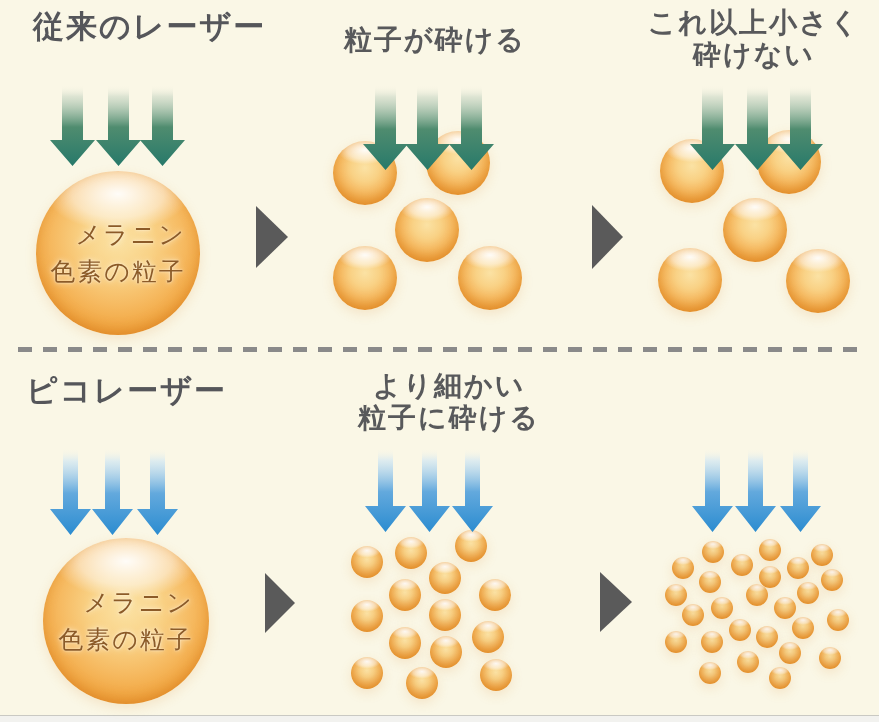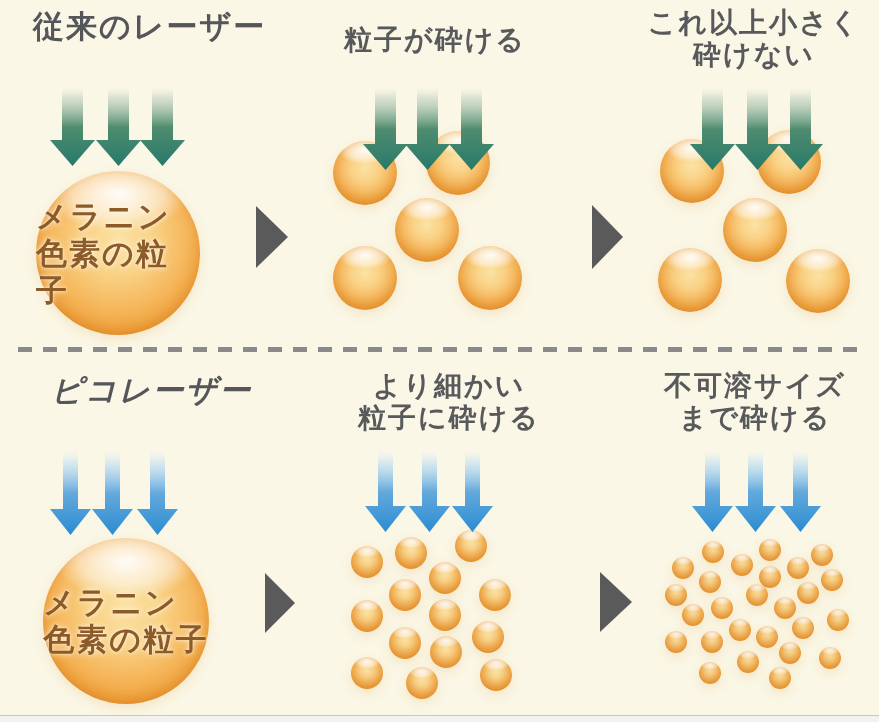--- a/index.html
+++ b/index.html
@@ -6,40 +6,40 @@
   #canvas{
     position:relative;width:879px;height:722px;overflow:hidden;
     background:#FAF7E6;
     font-family:"Liberation Sans","DejaVu Sans",sans-serif;
   }
   .section-title{
     position:absolute;font-size:31px;font-weight:800;color:#55565A;
     letter-spacing:2px;white-space:pre;line-height:34px;
   }
   #title-conventional{left:33px;top:10px;}
-  #title-pico{left:51px;top:374px;font-style:italic;}
+  #title-pico{left:26px;top:374px;}
   .caption{
     position:absolute;font-size:28px;font-weight:600;color:#58595B;
     letter-spacing:2px;text-align:center;white-space:pre-line;line-height:32px;
   }
   #caption-broken{left:310px;top:24px;width:250px;}
   #caption-limit{left:629px;top:7px;width:250px;}
   #caption-fine{left:324px;top:370px;width:250px;}
   #caption-insoluble{left:630px;top:370px;width:250px;}
   .sphere{
     position:absolute;border-radius:50%;
     background:
       radial-gradient(ellipse 62% 32% at 50% 14%, rgba(255,255,255,.95) 0%, rgba(255,255,255,.5) 45%, rgba(255,255,255,0) 70%),
       radial-gradient(circle at 50% 42%, #FBE2A4 0%, #F9D286 28%, #F6BA61 52%, #F1A53F 72%, #EA8F2A 86%, #DE7C1E 94%, #D4731C 100%);
     box-shadow: inset 0 -5px 12px rgba(198,102,16,.35), 0 4px 12px rgba(222,150,60,.18);
   }
   .sphere-label{
     position:absolute;inset:0;display:flex;align-items:center;justify-content:center;
-    text-align:left;white-space:pre-line;font-size:31px;line-height:37px;
-    font-weight:700;color:#8C5B28;letter-spacing:2px;
+    text-align:right;white-space:pre-line;font-size:25px;line-height:37px;
+    font-weight:400;color:#8C5B28;letter-spacing:2px;
     text-shadow:0 0 6px rgba(255,250,235,.95),0 0 2px rgba(255,250,235,.8);
   }
   .laser-arrow{position:absolute;display:block;}
   .chevron{position:absolute;width:0;height:0;}
   #divider{position:absolute;}
   #bottom-strip{
     position:absolute;left:0;top:715px;width:879px;height:7px;
     background:#F2F2EF;border-top:1px solid #C9C9C3;box-sizing:border-box;
   }
   #grad-defs{position:absolute;width:0;height:0;}
@@ -72,22 +72,20 @@
 
   <div class="caption" id="caption-broken">粒子が砕ける</div>
 
   <div id="divider" style="left: 18px; top: 347px; width: 843px; height: 5px; background: repeating-linear-gradient(90deg, rgb(138, 138, 138) 0px, rgb(138, 138, 138) 14px, transparent 14px, transparent 25px);"></div>
 
   <div class="section-title" id="title-pico">ピコレーザー</div>
 
   <div class="caption" id="caption-fine">より細かい
 粒子に砕ける</div>
 
-  <div class="caption" id="caption-insoluble">不可溶サイズ
-まで砕ける</div>
 
   <div id="bottom-strip"></div>
 <div class="sphere" style="left: 36px; top: 171px; width: 164px; height: 164px;">
       <div class="sphere-label">メラニン
 色素の粒子</div>
     </div>
     <div class="sphere" style="left: 333px; top: 141px; width: 64px; height: 64px;"></div>
     <div class="sphere" style="left: 426px; top: 131px; width: 64px; height: 64px;"></div>
     <div class="sphere" style="left: 395px; top: 198px; width: 64px; height: 64px;"></div>
     <div class="sphere" style="left: 333px; top: 246px; width: 64px; height: 64px;"></div>

